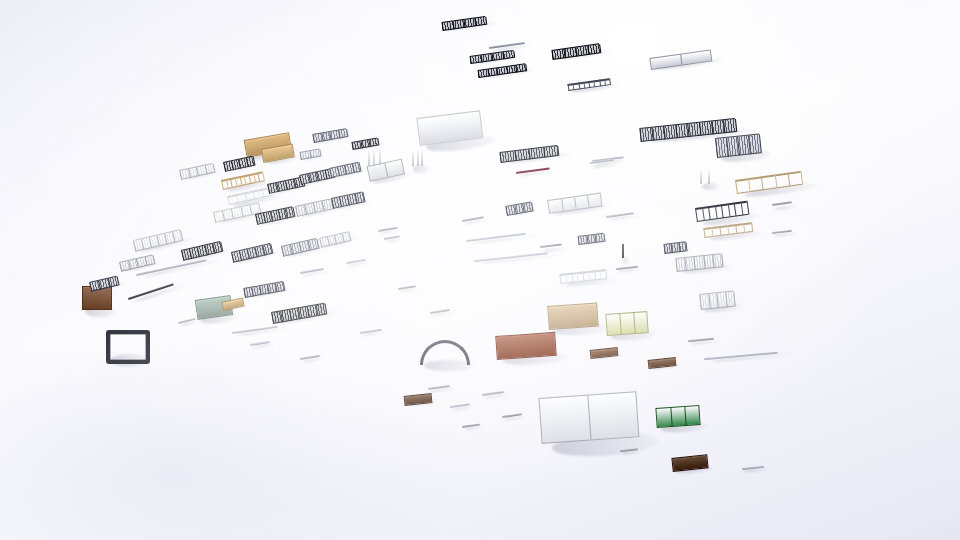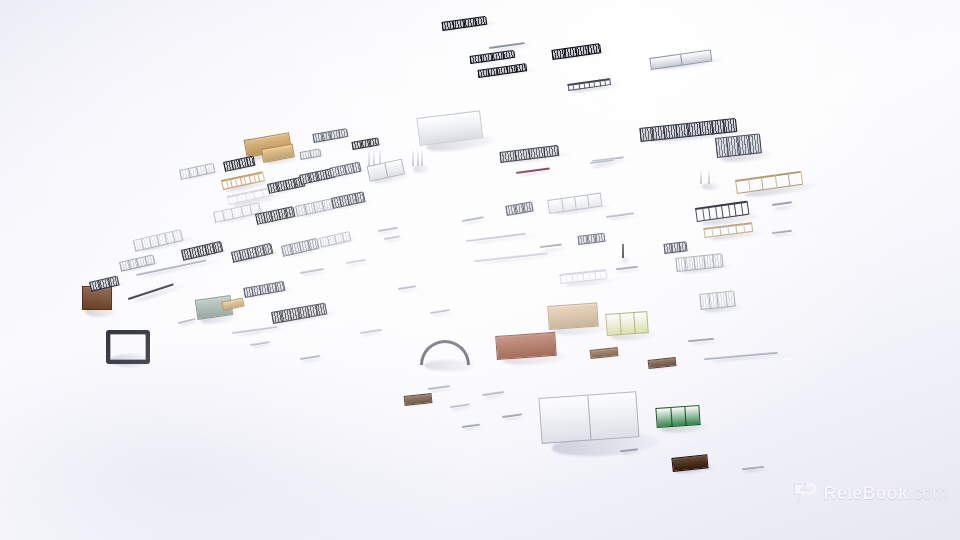--- a/index.html
+++ b/index.html
@@ -774,24 +774,13 @@
         <div class="shadow" style="width: 22.4px; height: 2.5px; top: 4.6px; left: 2px; background: linear-gradient(90deg, rgba(120, 122, 150, 0.34), rgba(120, 122, 150, 0.05));"></div>
         <div class="body" style="width: 20px; height: 2.25px; top: 1.5px; background: linear-gradient(rgb(187, 193, 206), rgb(157, 163, 176), rgb(131, 137, 150)); border-radius: 1px;"></div>
       </div>
       <div class="asset" style="left: 250px; top: 342px; width: 20px; height: 5px; transform: rotate(-9deg);">
         <div class="shadow" style="width: 22.4px; height: 2.5px; top: 4.6px; left: 2px; background: linear-gradient(90deg, rgba(120, 122, 150, 0.34), rgba(120, 122, 150, 0.05));"></div>
         <div class="body" style="width: 20px; height: 2.25px; top: 1.5px; background: linear-gradient(rgb(208, 213, 224), rgb(178, 183, 194), rgb(152, 157, 168)); border-radius: 1px;"></div>
       </div>
     </div>
   <div id="floorsheen"></div>
 
-  <div class="wm">
-    <span class="mark">
-      <svg viewBox="0 0 40 40" width="25" height="25" aria-hidden="true">
-        <path d="M4 5 H22 L13 15 H27 L9 35 L15 21 H4 Z" fill="#ffffff" stroke="rgba(160,160,185,0.55)" stroke-width="1.1"></path>
-        <path d="M24 5 h6 a7 7 0 0 1 0 14 h-6" fill="none" stroke="#ffffff" stroke-width="4"></path>
-      </svg>
-    </span>
-    <span class="txt">
-      <span>ReleBook</span><span class="dim">.com</span>
-    </span>
-  </div>
 </div>
 
 </body></html>

